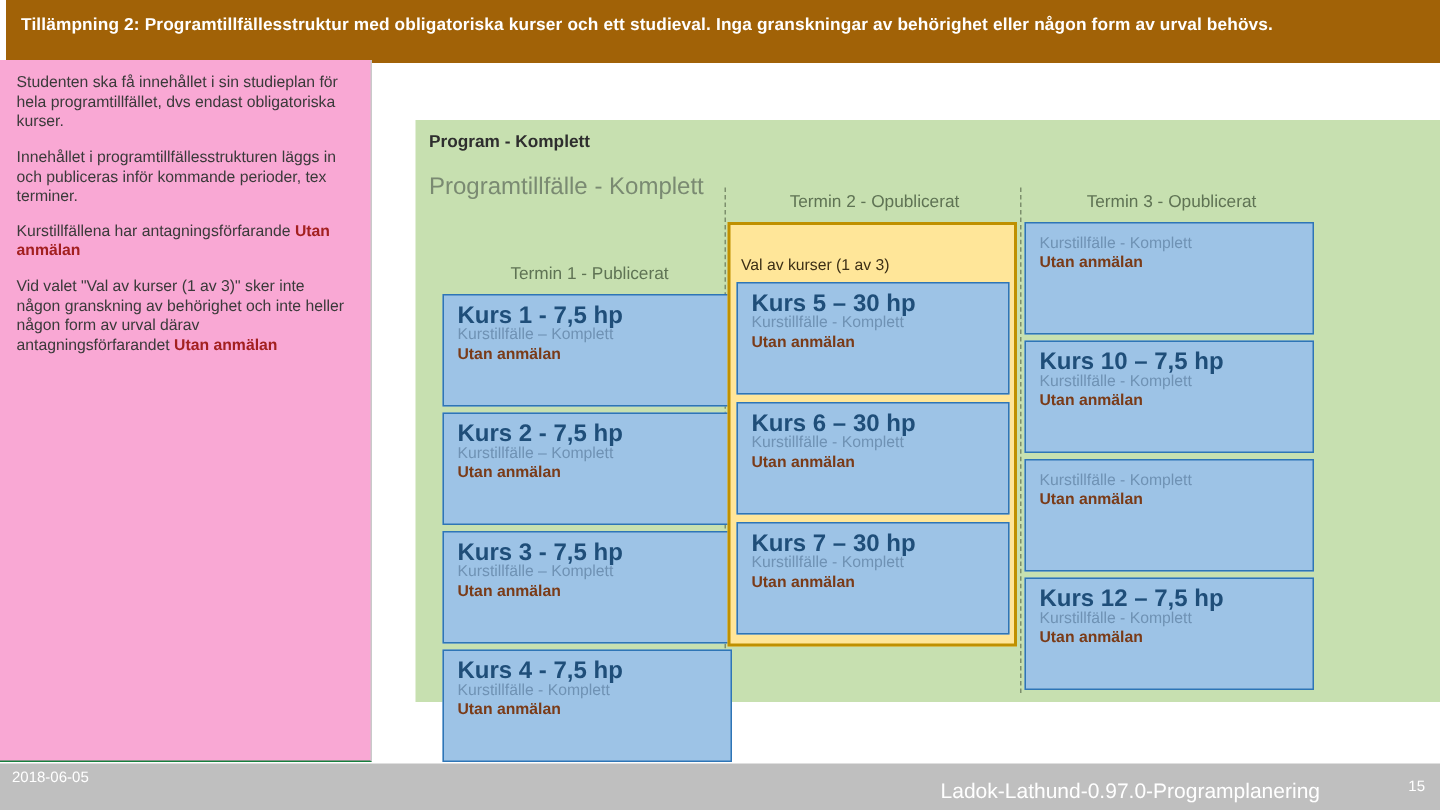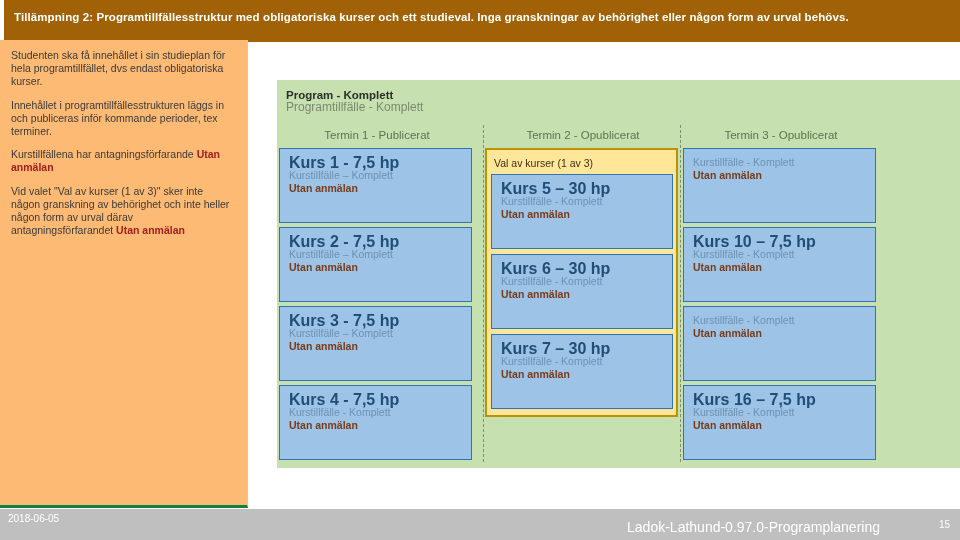--- a/index.html
+++ b/index.html
@@ -36,23 +36,23 @@
     white-space: nowrap;
   }
 
   
   #left-panel {
     position: absolute;
     left: 0px;
     top: 40px;
     width: 248px;
     height: 468px;
-    background: #fdba74;
+    background: #f9a8d4;
     border-right: 1px solid #c9c9c9;
-    border-bottom: 3px solid #15803d;
+    border-bottom: 1px solid #15803d;
     box-sizing: border-box;
     padding: 9px 12px 0 11px;
   }
   .para {
     color: #3a3a3a;
     font-size: 10.5px;
     line-height: 13.2px;
     margin-bottom: 10px;
   }
   .redbold {
@@ -74,22 +74,22 @@
     position: absolute;
     left: 9px;
     top: 9px;
     font-size: 11.5px;
     font-weight: bold;
     color: #2e2e2e;
   }
   #program-subtitle {
     position: absolute;
     left: 9px;
-    top: 20px;
-    font-size: 12px;
+    top: 36px;
+    font-size: 16px;
     color: #7a8a72;
     text-align: right;
   }
 
   
   .vsep {
     position: absolute;
     top: 45px;
     width: 0;
     height: 337px;
@@ -97,21 +97,21 @@
   }
   #vsep-1 { left: 206px; }
   #vsep-2 { left: 403px; }
 
   
   .term-col {
     position: absolute;
     top: 46px;
     width: 196px;
   }
-  #term-col-1 { left: 2px; }
+  #term-col-1 { left: 18px; margin-top: 48px; }
   #term-col-2 { left: 208px; }
   #term-col-3 { left: 406px; }
 
   .term-head {
     text-align: center;
     font-size: 11.5px;
     color: #5f7354;
     height: 22px;
     line-height: 18px;
     white-space: nowrap;
@@ -144,21 +144,21 @@
     color: #7a3b18;
     line-height: 13px;
   }
 
   
   #choice-group {
     box-sizing: border-box;
     width: 193px;
     background: #ffe699;
     border: 2px solid #bf9000;
-    padding: 6px 3px 6px 4px;
+    padding: 20px 3px 6px 4px;
   }
   #choice-label {
     font-size: 10.5px;
     color: #3d3016;
     padding: 1px 0 5px 3px;
   }
   #choice-group .course-box {
     width: 182px;
     margin-bottom: 5px;
   }
@@ -282,21 +282,21 @@
         <div class="course-box">
           <div class="course-title">Kurs 10 – 7,5 hp</div>
           <div class="course-sub">Kurstillfälle - Komplett</div>
           <div class="course-note">Utan anmälan</div>
         </div>
         <div class="course-box">
           <div class="course-sub">Kurstillfälle - Komplett</div>
           <div class="course-note">Utan anmälan</div>
         </div>
         <div class="course-box">
-          <div class="course-title">Kurs 16 – 7,5 hp</div>
+          <div class="course-title">Kurs 12 – 7,5 hp</div>
           <div class="course-sub">Kurstillfälle - Komplett</div>
           <div class="course-note">Utan anmälan</div>
         </div>
       </div>
   </div>
 </div>
 
 <div id="footer">
   <div id="footer-date">2018-06-05</div>
   <div id="footer-center">Ladok-Lathund-0.97.0-Programplanering</div>

